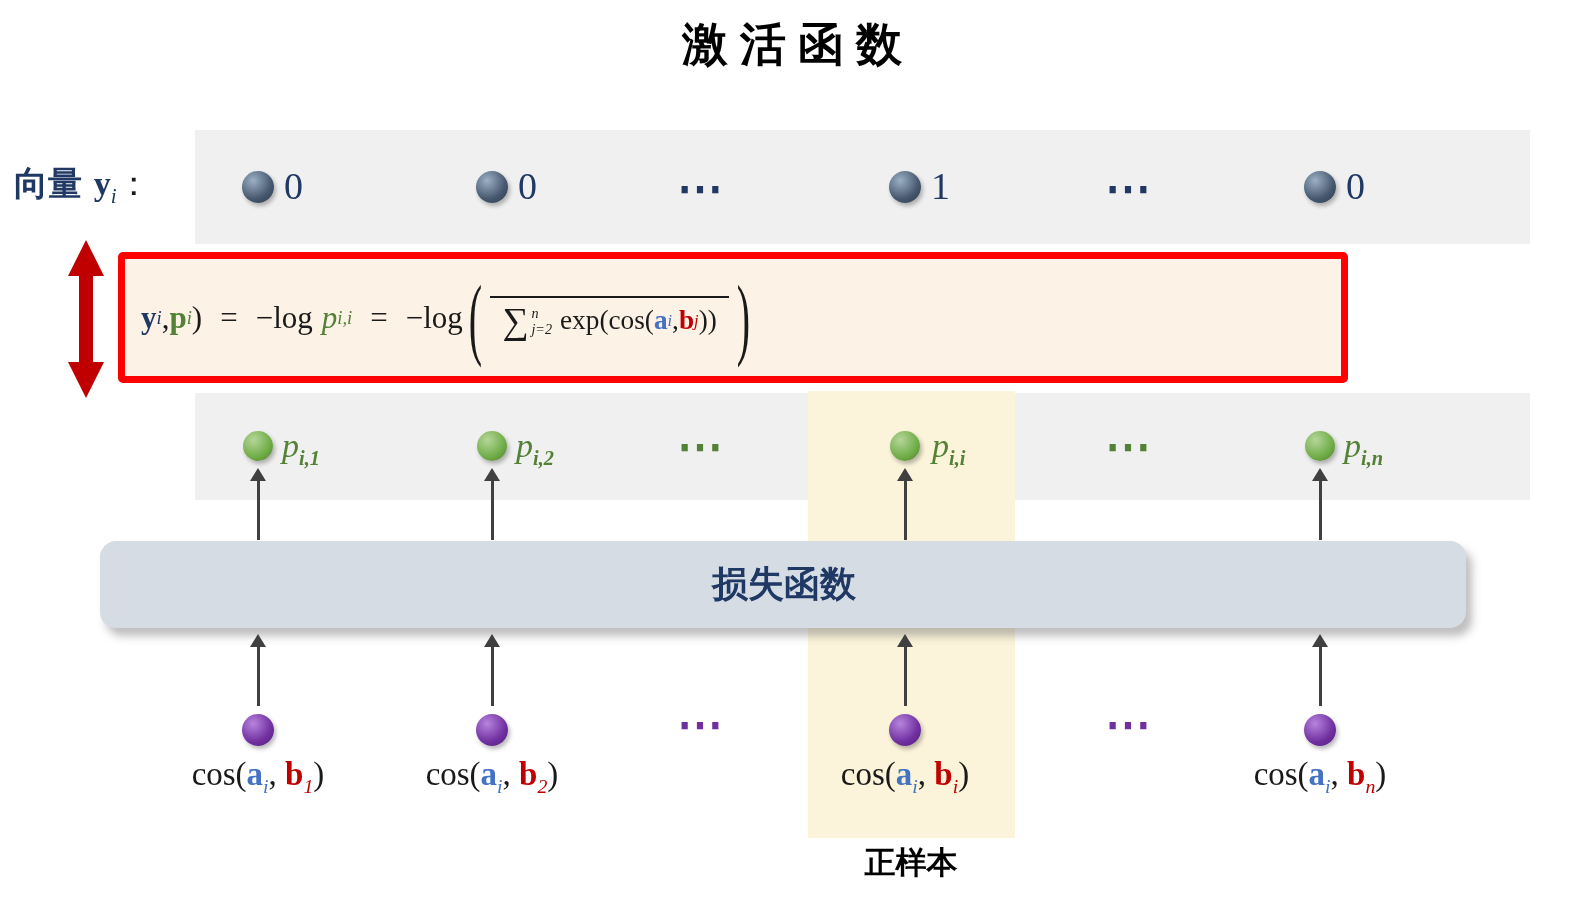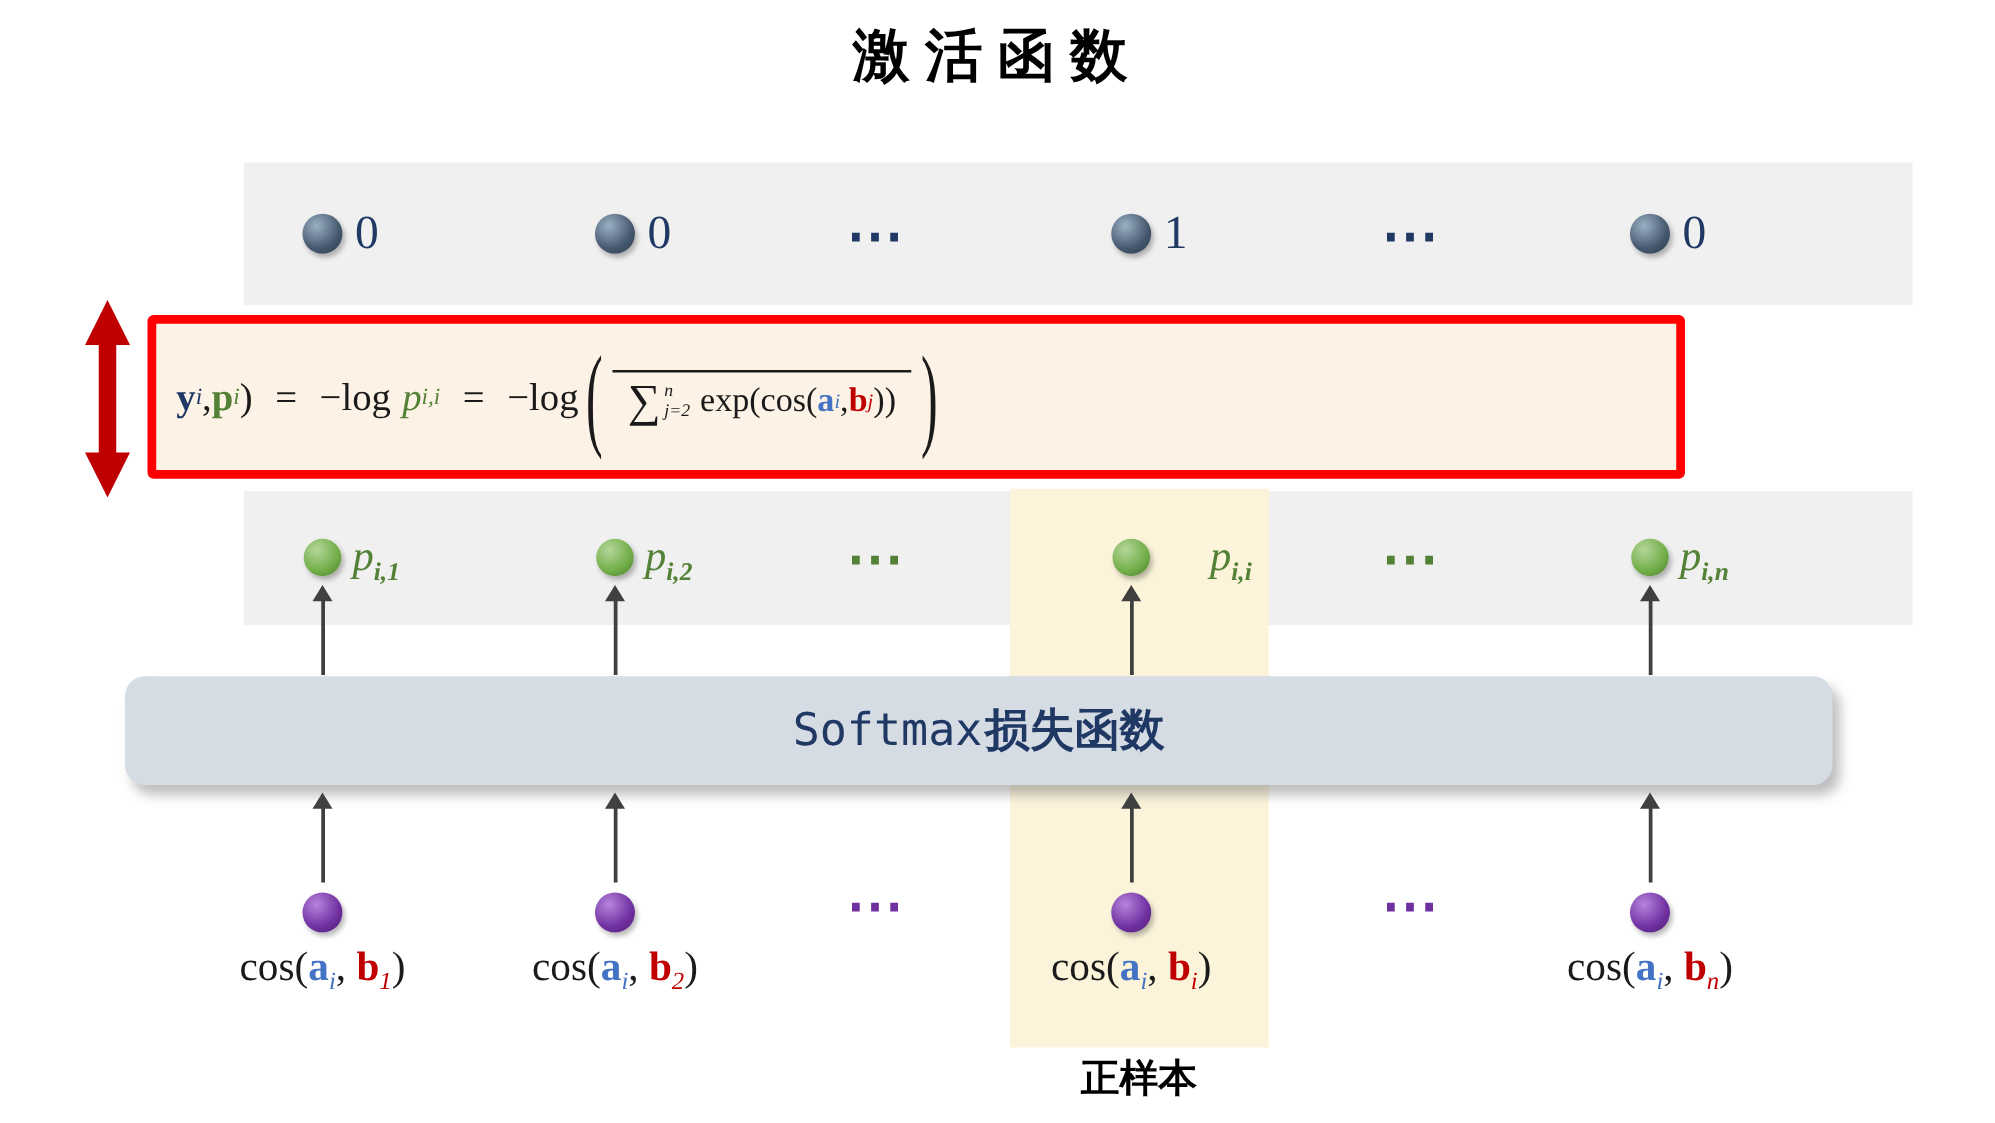--- a/index.html
+++ b/index.html
@@ -104,20 +104,23 @@
 
 <div class="canvas">
 
   <div class="title">激活函数</div>
 
   <div class="band y-band"></div>
   <div class="band p-band"></div>
 
   <div class="highlight-band"></div>
 
+  <div class="row-label y">
+    <span class="zh">向量 </span><span class="var">y</span><sub>i</sub><span class="colon">：</span>
+  </div>
 
   <span class="dot y-dot" style="left:242px"></span>
   <span class="y-val" style="left:284px">0</span>
   <span class="dot y-dot" style="left:476px"></span>
   <span class="y-val" style="left:518px">0</span>
   <span class="ellipsis y-e" style="left:700px">⋯</span>
   <span class="dot y-dot" style="left:889px"></span>
   <span class="y-val" style="left:931px">1</span>
   <span class="ellipsis y-e" style="left:1128px">⋯</span>
   <span class="dot y-dot" style="left:1304px"></span>
@@ -162,32 +165,31 @@
     <span class="bigp">)</span>
   </div>
 
 
   <span class="dot p-dot" style="left:243px"></span>
   <span class="p-label" style="left:282px"><span>p</span><sub>i,1</sub></span>
   <span class="dot p-dot" style="left:477px"></span>
   <span class="p-label" style="left:516px"><span>p</span><sub>i,2</sub></span>
   <span class="ellipsis p-e" style="left:700px">⋯</span>
   <span class="dot p-dot" style="left:890px"></span>
-  <span class="p-label" style="left:968px"><span>p</span><sub>i,i</sub></span>
+  <span class="p-label" style="left:932px"><span>p</span><sub>i,i</sub></span>
   <span class="ellipsis p-e" style="left:1128px">⋯</span>
   <span class="dot p-dot" style="left:1305px"></span>
   <span class="p-label" style="left:1344px"><span>p</span><sub>i,n</sub></span>
 
   <span class="arrow" style="left:250px;top:468px;height:72px"></span>
   <span class="arrow" style="left:484px;top:468px;height:72px"></span>
   <span class="arrow" style="left:897px;top:468px;height:72px"></span>
   <span class="arrow" style="left:1312px;top:468px;height:72px"></span>
 
   <div class="softmax">
-    <span class="en">Softmax</span>
       <span class="zh">损失函数</span>
   </div>
 
   <span class="arrow" style="left:250px;top:634px;height:72px"></span>
   <span class="arrow" style="left:484px;top:634px;height:72px"></span>
   <span class="arrow" style="left:897px;top:634px;height:72px"></span>
   <span class="arrow" style="left:1312px;top:634px;height:72px"></span>
 
   <span class="dot c-dot" style="left:242px"></span>
   <span class="dot c-dot" style="left:476px"></span>

